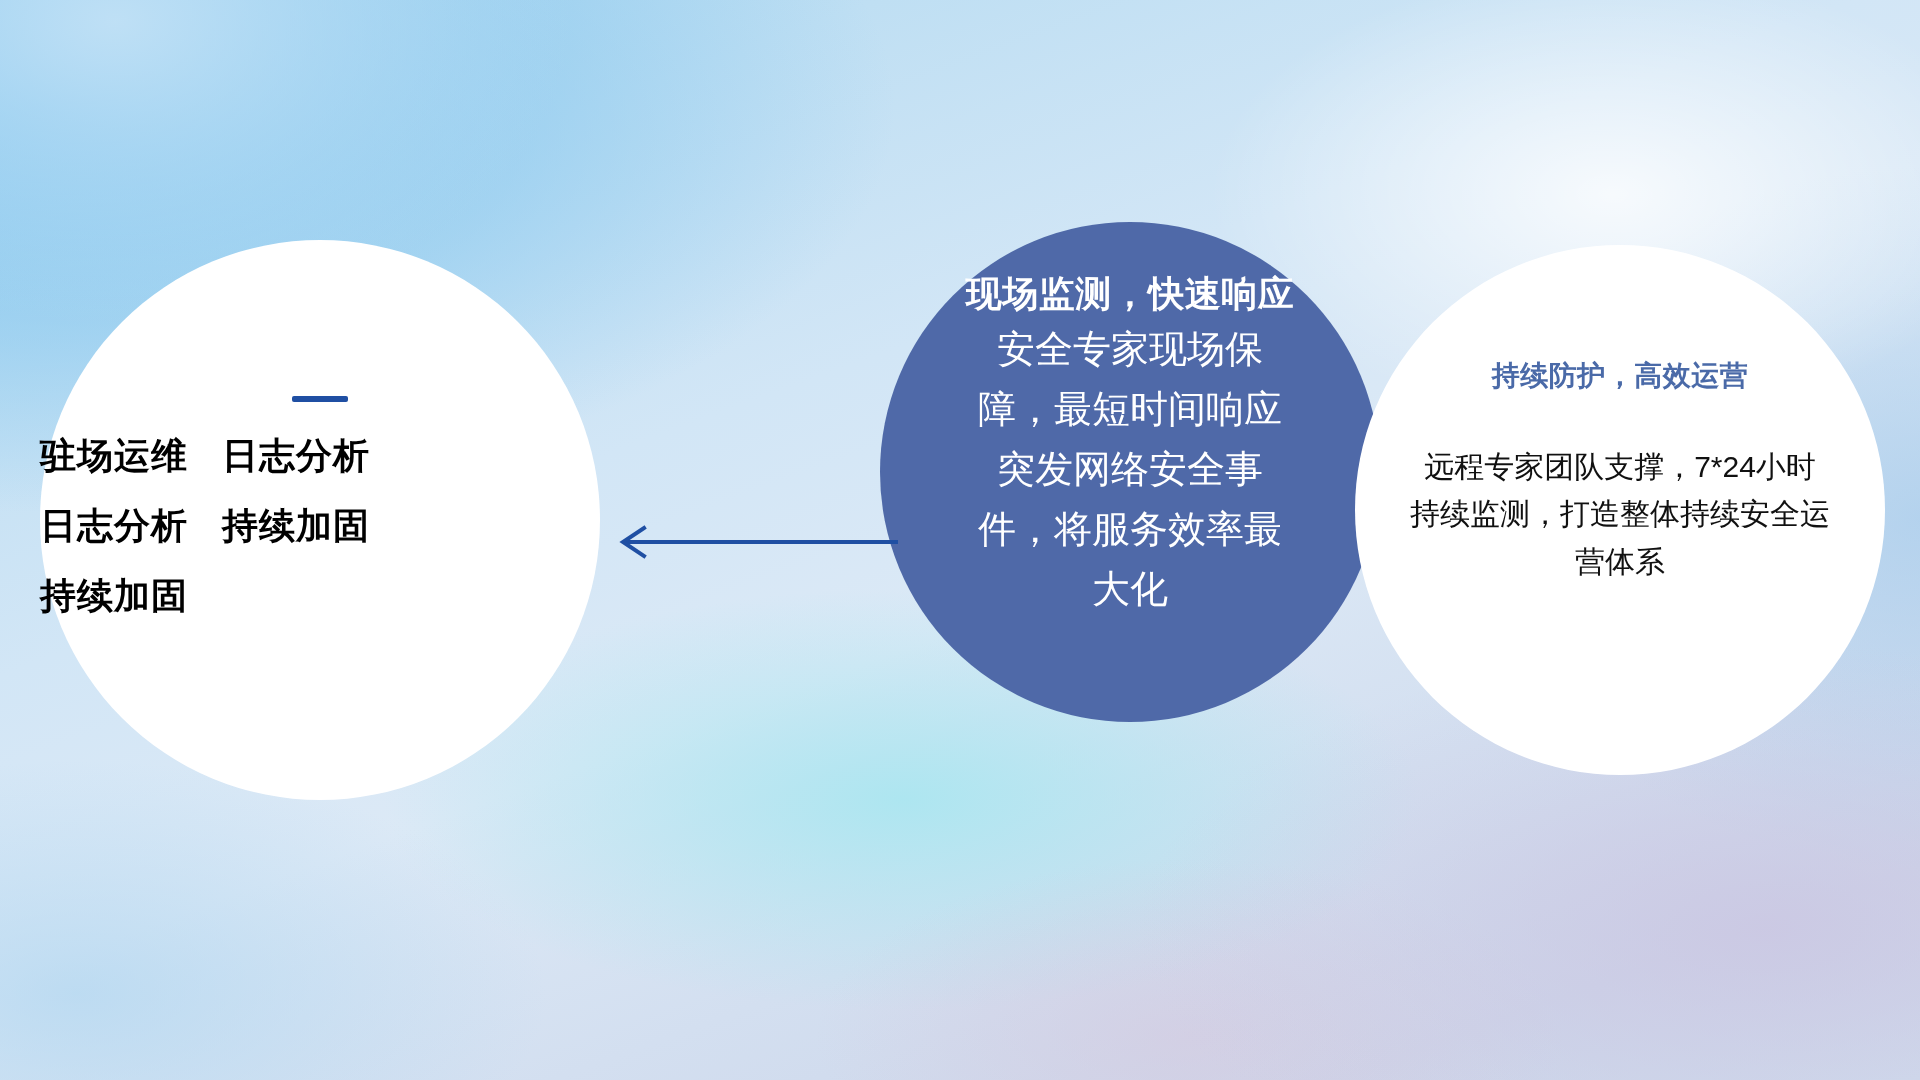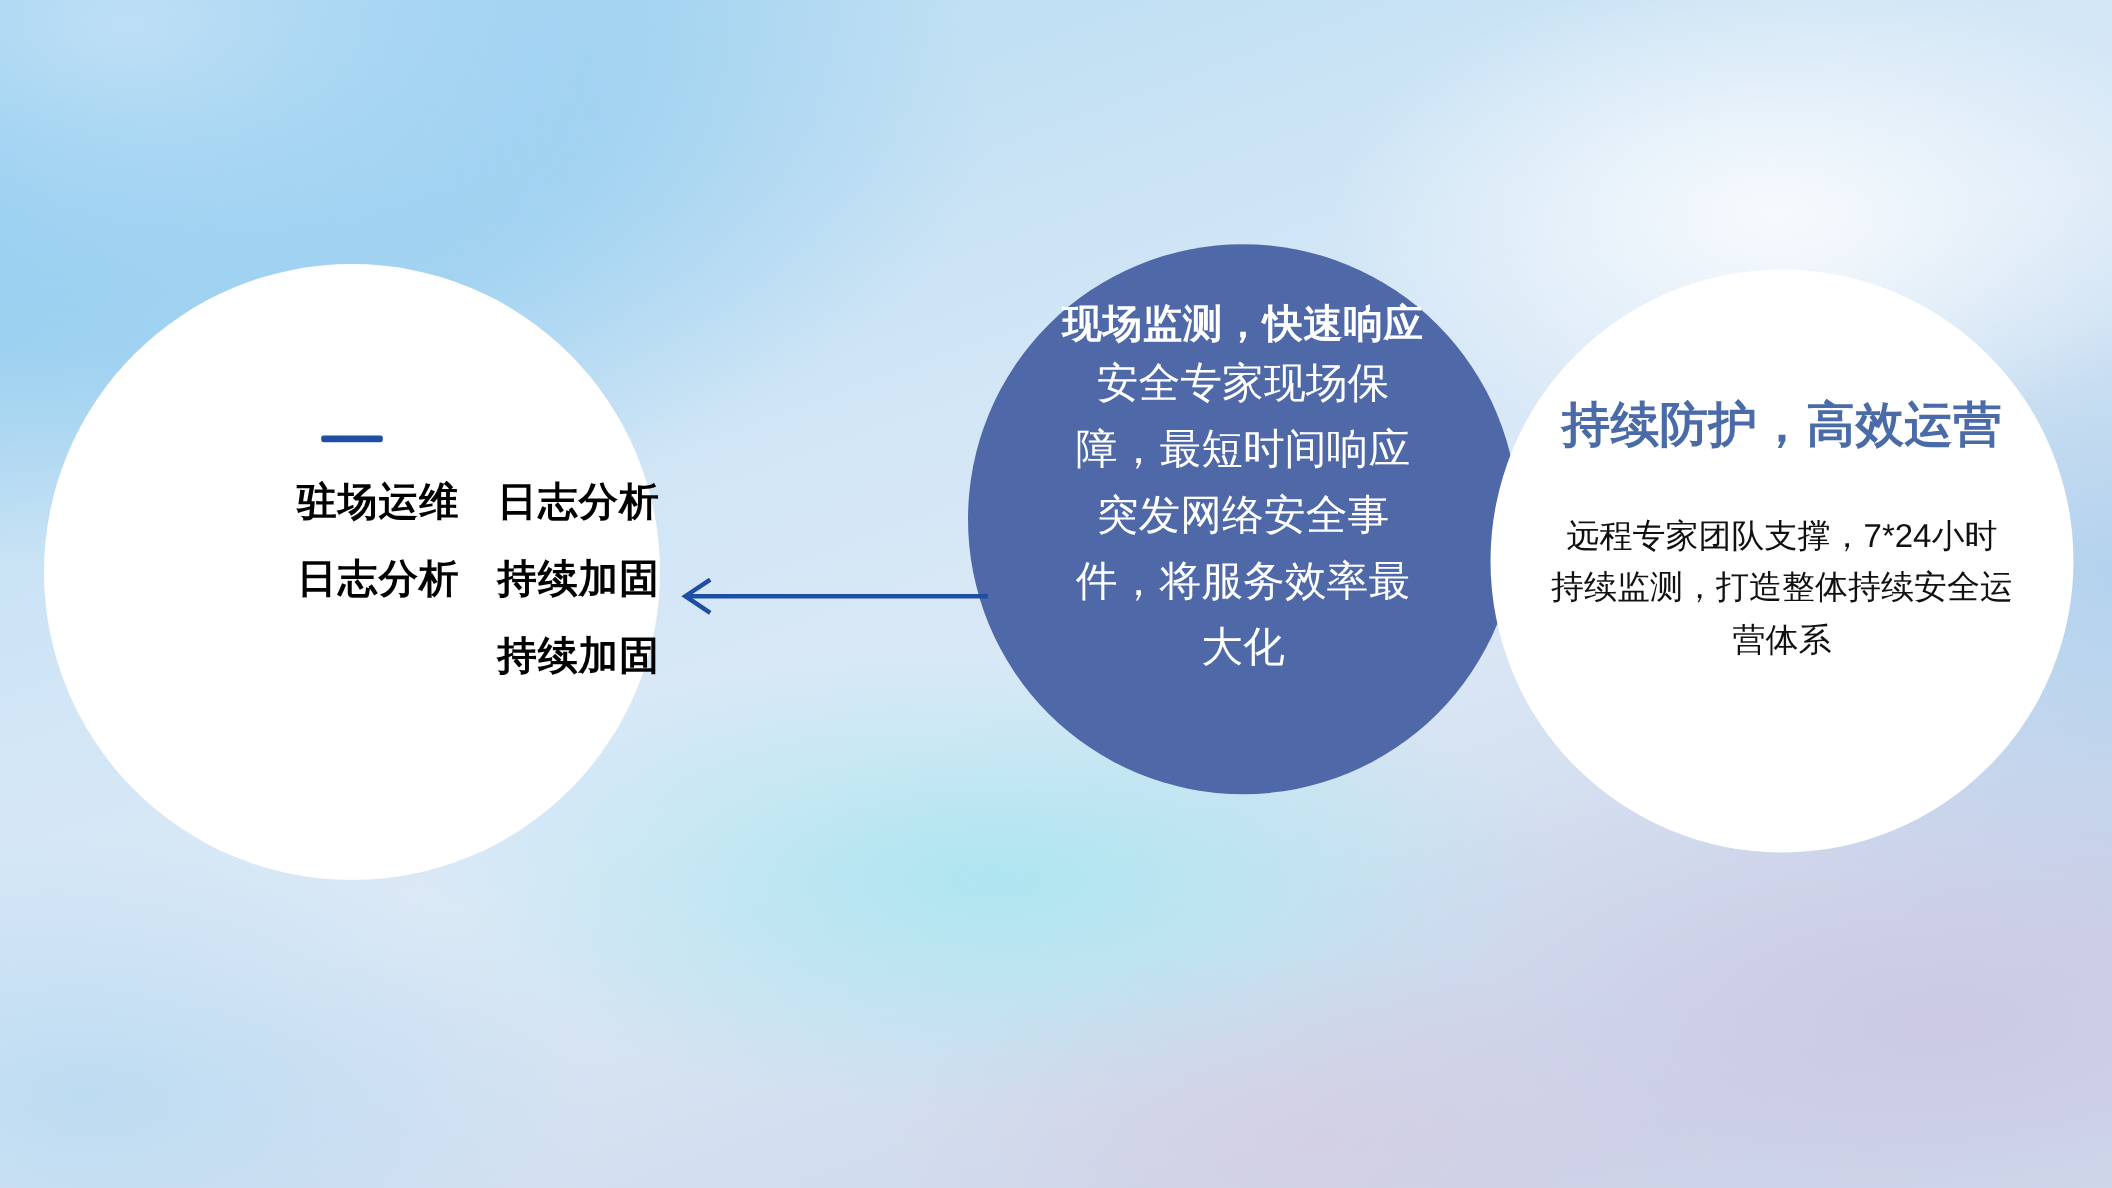--- a/index.html
+++ b/index.html
@@ -88,21 +88,21 @@
   #circle-left .dash {
     width: 56px;
     height: 6px;
     background: #1f4fa3;
     border-radius: 2px;
     margin-top: 156px;
   }
   #circle-left .keyword-list {
     margin-top: 36px;
     width: 100%;
-    text-align: right;
+    text-align: left;
   }
   #circle-left .keyword-row {
     color: #000000;
     font-size: 36px;
     font-weight: 700;
     line-height: 1.0;
     margin-bottom: 34px;
     letter-spacing: 1px;
   }
   #circle-left .keyword-row .kw {
@@ -142,21 +142,21 @@
     left: 1355px;
     top: 245px;
     width: 530px;
     height: 530px;
     background: #ffffff;
     z-index: 5;
   }
   #circle-right .card-title {
     margin-top: 112px;
     color: #4a6aa8;
-    font-size: 44px;
+    font-size: 28px;
     font-weight: 700;
     white-space: nowrap;
     letter-spacing: 0.5px;
     text-align: center;
   }
   #circle-right .card-body {
     margin-top: 48px;
     color: #111111;
     font-size: 30px;
     font-weight: 400;

